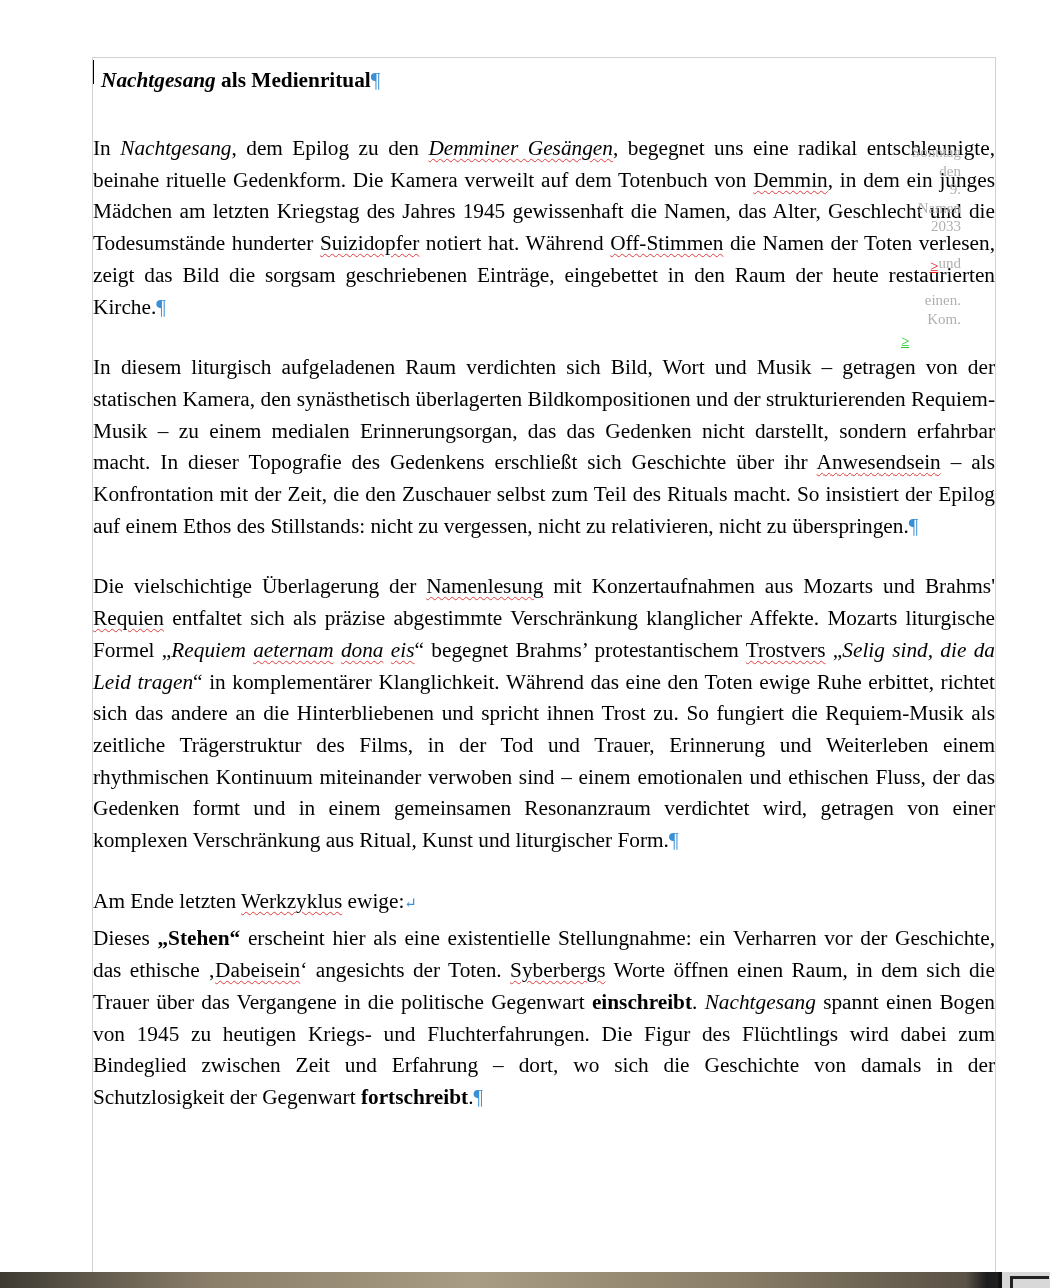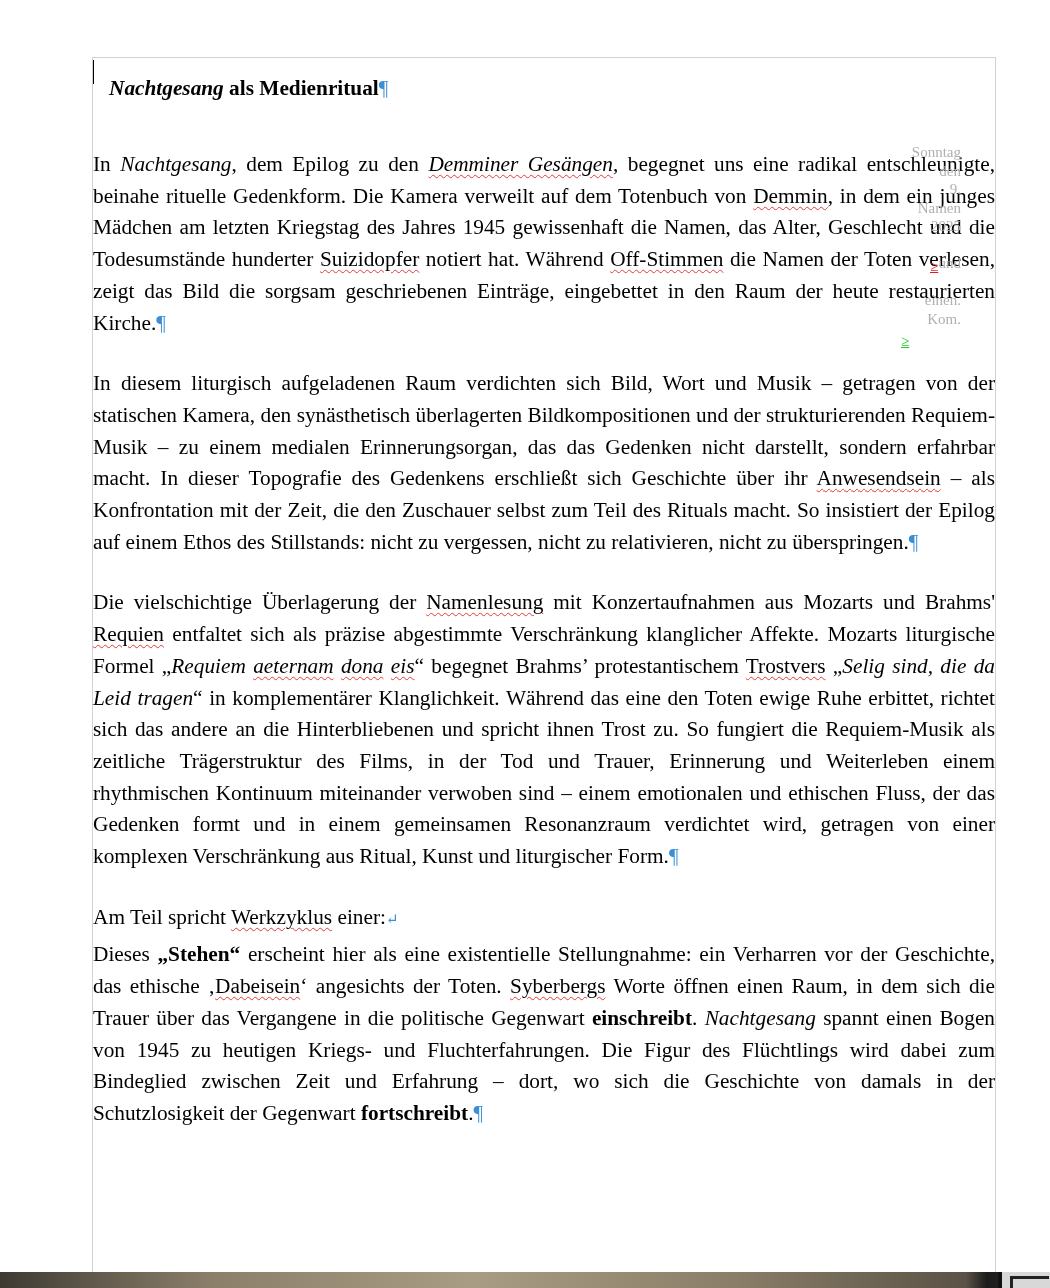--- a/index.html
+++ b/index.html
@@ -12,21 +12,21 @@
   .page {
     position:absolute; left:92px; top:57px; width:902px; height:1240px;
     border-left:1px solid #d2d2d2; border-top:1px solid #d2d2d2; border-right:1px solid #d2d2d2;
     background:#fff;
   }
   .text {
     position:absolute; left:93px; top:57px; width:902px;
     font-size:21.3px; line-height:31.7px;
   }
   .p { margin:0; text-align:justify; text-align-last:auto; }
-  .heading { font-weight:bold; font-size:21.3px; margin:16px; line-height:31px; }
+  .heading { font-weight:bold; font-size:21.3px; margin:8px; line-height:31px; }
   .gap { height:29px; }
   .gap-s { height:4px; }
   .pm { color:#3b8fd4; font-weight:normal; font-style:normal; }
   .br { color:#3b8fd4; font-size:15px; }
   .err { text-decoration: underline wavy #e23b3b; text-decoration-thickness:1px; text-underline-offset:3px; }
   .last { text-align-last:left; }
   .comment-ghost {
     position:absolute; left:901px; top:143px; width:60px;
     color:#b0b0b0; font-size:15px; line-height:18.5px;
     font-family:"Liberation Serif", serif;
@@ -65,34 +65,34 @@
   <div class="gap"></div>
 
   <p class="p"><span>In diesem liturgisch aufgeladenen Raum verdichten sich Bild, Wort und Musik – getragen von der statischen Kamera, den synästhetisch überlagerten Bildkompositionen und der strukturierenden Requiem-Musik – zu einem medialen Erinnerungsorgan,  das das Gedenken nicht darstellt, sondern erfahrbar macht. In dieser Topografie des Gedenkens erschließt sich Geschichte über ihr </span><span class="err">Anwesendsein</span><span> – als Konfrontation mit der Zeit, die den Zuschauer selbst zum Teil des Rituals macht. So insistiert der Epilog auf einem Ethos des Stillstands: nicht zu vergessen, nicht zu relativieren, nicht zu überspringen.</span><span class="pm">¶</span></p>
 
   <div class="gap"></div>
 
   <p class="p"><span>Die vielschichtige Überlagerung der </span><span class="err">Namenlesung</span><span> mit Konzertaufnahmen aus Mozarts und Brahms' </span><span class="err">Requien</span><span> entfaltet sich als präzise abgestimmte Verschränkung klanglicher Affekte. Mozarts liturgische Formel  „</span><i>Requiem </i><i class="err">aeternam</i><i> </i><i class="err">dona</i><i> </i><i class="err">eis</i><span>“  begegnet Brahms’ protestantischem </span><span class="err">Trostvers</span><span>  „</span><i>Selig sind, die da Leid tragen</i><span>“  in komplementärer Klanglichkeit. Während das eine den Toten ewige Ruhe erbittet, richtet sich das andere an die Hinterbliebenen und spricht ihnen Trost zu. So fungiert die Requiem-Musik als zeitliche Trägerstruktur des Films, in der Tod und Trauer, Erinnerung und Weiterleben einem rhythmischen Kontinuum miteinander verwoben sind – einem emotionalen und ethischen Fluss, der das Gedenken formt und in einem gemeinsamen Resonanzraum verdichtet wird, getragen von einer komplexen Verschränkung aus Ritual, Kunst und liturgischer Form.</span><span class="pm">¶</span></p>
 
   <div class="gap"></div>
 
-  <p class="p last"><span>Am Teil spricht </span><span class="err">Werkzyklus</span><span> einer:</span><span class="br">↵</span></p>
+  <p class="p last"><span>Am Ende letzten </span><span class="err">Werkzyklus</span><span> ewige:</span><span class="br">↵</span></p>
   <div class="gap-s"></div>
   <p class="p"><span>Dieses </span><b>„Stehen“</b><span>  erscheint hier als eine existentielle Stellungnahme: ein Verharren vor der Geschichte, das ethische ‚</span><span class="err">Dabeisein</span><span>‘ angesichts der Toten. </span><span class="err">Syberbergs</span><span> Worte öffnen einen Raum, in dem sich die Trauer über das Vergangene in die politische Gegenwart </span><b>einschreibt</b><span>. </span><i>Nachtgesang</i><span> spannt einen Bogen von 1945 zu heutigen Kriegs- und Fluchterfahrungen. Die Figur des Flüchtlings wird dabei zum Bindeglied zwischen Zeit und Erfahrung – dort, wo sich die Geschichte von damals in der Schutzlosigkeit der Gegenwart </span><b>fortschreibt</b><span>.</span><span class="pm">¶</span></p>
 
   <div class="gap"></div>
 
 </div>
 
 <div class="comment-ghost">
   <div>Sonntag</div>
   <div>den</div>
   <div>9.</div>
   <div>Namen</div>
-  <div>2025</div>
+  <div>2033</div>
   <div>&nbsp;</div>
   <div>und</div>
   <div>&nbsp;</div>
   <div>einen.</div>
   <div>Kom.</div>
 </div>
 <span class="mark-red">≥</span>
 <span class="mark-green">≥</span>
 
 <div class="bottom-strip">

